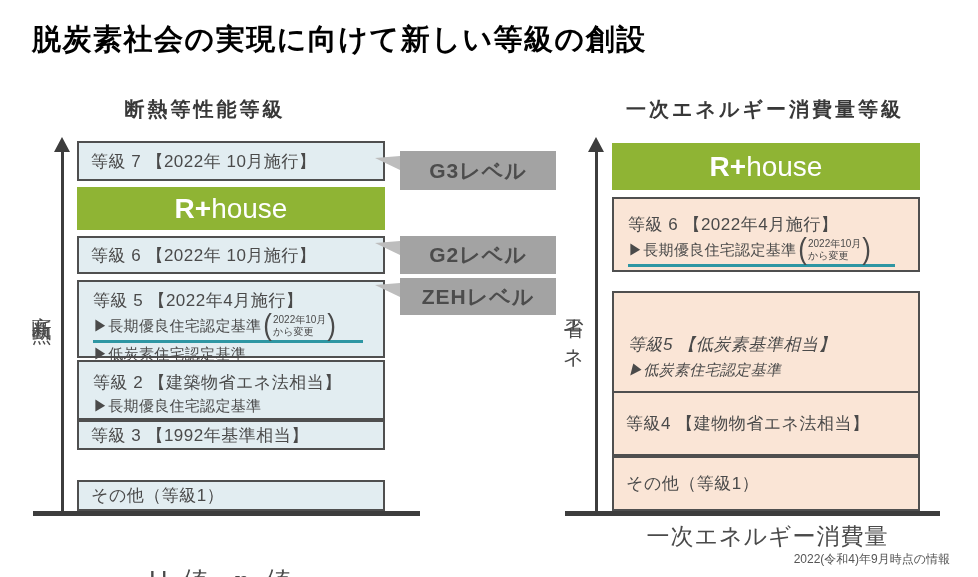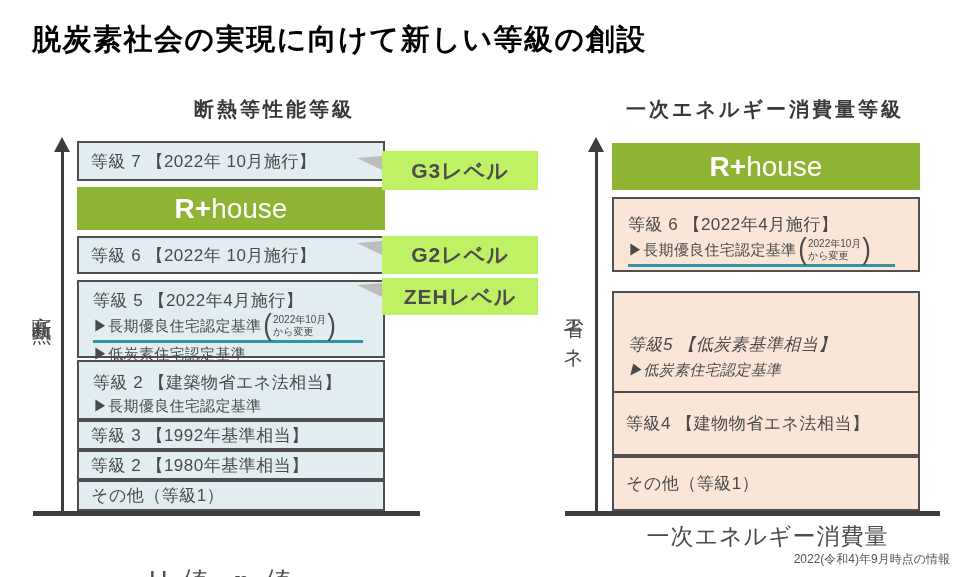--- a/index.html
+++ b/index.html
@@ -4,21 +4,21 @@
 <style>
   * { margin:0; padding:0; box-sizing:border-box; }
   body { background:#ffffff; font-family:"Liberation Sans", sans-serif; }
   .canvas { position:relative; width:978px; height:577px; background:#ffffff; overflow:hidden; }
 
   .main-title { position:absolute; left:32px; top:20px; font-size:29px; font-weight:700;
     color:#000000; letter-spacing:1.5px; }
 
   .chart-title { position:absolute; font-size:20px; font-weight:700; color:#383838;
     letter-spacing:3px; text-align:center; }
-  .chart-title.left { left:55px; top:96px; width:300px;text-align:right; }
+  .chart-title.left { left:55px; top:96px; width:300px; }
   .chart-title.right { left:600px; top:96px; width:330px; }
 
   
   .y-axis { position:absolute; width:3px; background:#3d3d3d; }
   .y-axis.left { left:61px; top:150px; height:362px; }
   .y-axis.right { left:595px; top:150px; height:362px; }
   .y-arrow { position:absolute; width:0; height:0;
     border-left:8px solid transparent; border-right:8px solid transparent;
     border-bottom:15px solid #3d3d3d; }
   .y-arrow.left { left:54px; top:137px; }
@@ -51,21 +51,21 @@
 
   
   .brand-box { position:absolute; background:#8FB434; display:flex; align-items:center;
     justify-content:center; color:#ffffff; }
   .brand-box.lcol { left:77px; width:308px; top:187px; height:43px; }
   .brand-box.rcol { left:612px; width:308px; top:143px; height:47px; }
   .brand-bold { font-size:28px; font-weight:700; }
   .brand-rest { font-size:28px; font-weight:400;text-align:right; }
 
   
-  .callout { position:absolute; left:382px; width:156px; background:#bef264;
+  .callout { position:absolute; left:400px; width:156px; background:#a3a3a3;
     display:flex; align-items:center; justify-content:center;
     font-size:21px; font-weight:700; color:#4c4c4c; letter-spacing:1px; }
   .callout::before { content:""; position:absolute; left:-25px; top:5px; width:0; height:0;
     border-right:25px solid #BDBDBD; border-bottom:12px solid transparent;
     border-top:2px solid transparent; }
 
   
   .x-label { position:absolute; text-align:center; color:#4a4a4a; }
   .x-label.left { left:80px; top:524px; width:280px; font-size:25px;margin-top:40px; }
   .x-label.right { left:610px; top:521px; width:315px; font-size:23px; letter-spacing:1px; }
@@ -120,23 +120,20 @@
 
   <div class="gbox blue lcol multi" style="top:360px; height:60px; padding-top:9px;">
     <div class="line1">等級 2 【建築物省エネ法相当】</div>
     <div class="bullet" style="margin-top:3px;">▶長期優良住宅認定基準</div>
   </div>
 
   <div class="gbox blue lcol single" style="top:420px; height:30px;">
     <span class="line1">等級 3 【1992年基準相当】</span>
   </div>
 
-  <div class="gbox blue lcol single" style="top:450px; height:30px;">
-    <span class="line1">等級 2 【1980年基準相当】</span>
-  </div>
 
   <div class="gbox blue lcol single" style="top:480px; height:31px;">
     <span class="line1">その他（等級1）</span>
   </div>
 
   <div class="baseline left"></div>
 
   <div class="x-label left">
     <span>U</span><span class="sub-small">A</span><span> 値・</span><span class="eta">η</span><span class="sub-small">AC</span><span>値</span>
   </div>

